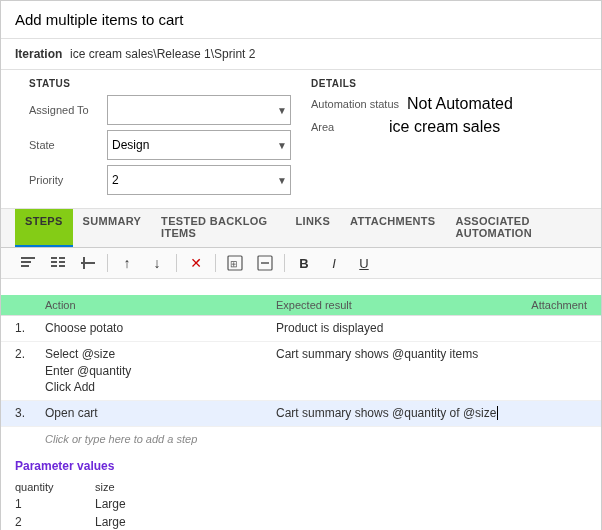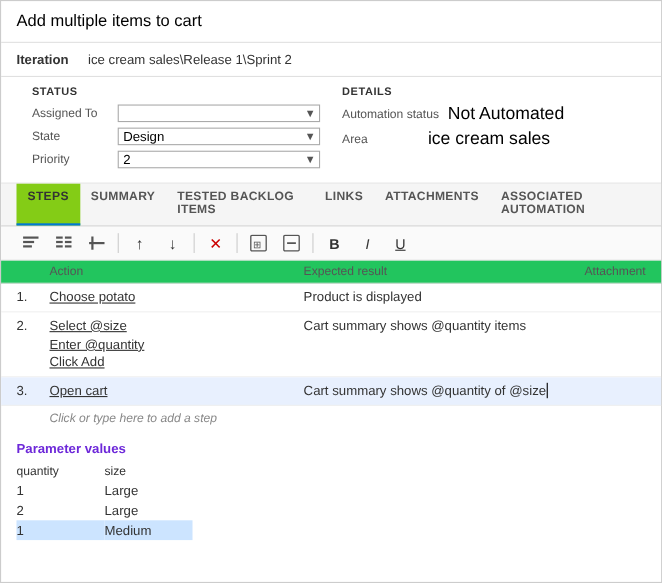--- a/index.html
+++ b/index.html
@@ -24,21 +24,20 @@
       border-bottom: 1px solid #e0e0e0;
       color: #000;
     }
     .form-section {
       padding: 8px 14px;
       border-bottom: 1px solid #e0e0e0;
     }
     .iteration-row {
       display: flex;
       align-items: center;
-      gap: 10px;
       margin-bottom: 0;
     }
     .iteration-label {
       font-size: 12px;
       font-weight: 600;
       color: #333;
       min-width: 55px;
     }
     .iteration-value {
       font-size: 12px;
@@ -73,21 +72,21 @@
       margin-bottom: 6px;
     }
     .select-wrapper {
       flex: 1;
       position: relative;
       display: flex;
       align-items: center;
     }
     .select-wrapper select {
       width: 100%;
-      height: 16px;
+      height: 30px;
       border: 1px solid #aaa;
       background: #fff;
       font-size: 12px;
       padding: 0 4px;
       appearance: none;
       -webkit-appearance: none;
     }
     .select-arrow {
       position: absolute;
       right: 4px;
@@ -145,21 +144,22 @@
       width: 1px;
       height: 18px;
       background: #ccc;
       margin: 0 2px;
     }
     .toolbar-btn.delete { color: #c00; }
     .steps-header {
       display: flex;
       padding: 4px 14px;
       border-bottom: 1px solid #e0e0e0;
-      background: #22c55e;
+      background: #86efac;
+      margin-top: 16px;
     }
     .steps-header-col {
       font-size: 11px;
       color: #555;
       font-weight: 400;
     }
     .col-num { width: 30px; }
     .col-action { flex: 1; }
     .col-expected { flex: 1; }
     .col-attach { width: 80px; text-align: right; }
@@ -176,21 +176,20 @@
       width: 30px;
       font-size: 12px;
       color: #333;
       padding-top: 1px;
     }
     .step-action {
       flex: 1;
       font-size: 12px;
       color: #333;
       line-height: 1.4;
-      text-decoration: underline;
     }
     .step-expected {
       flex: 1;
       font-size: 12px;
       color: #333;
       line-height: 1.4;
     }
     .step-attach {
       width: 80px;
     }

